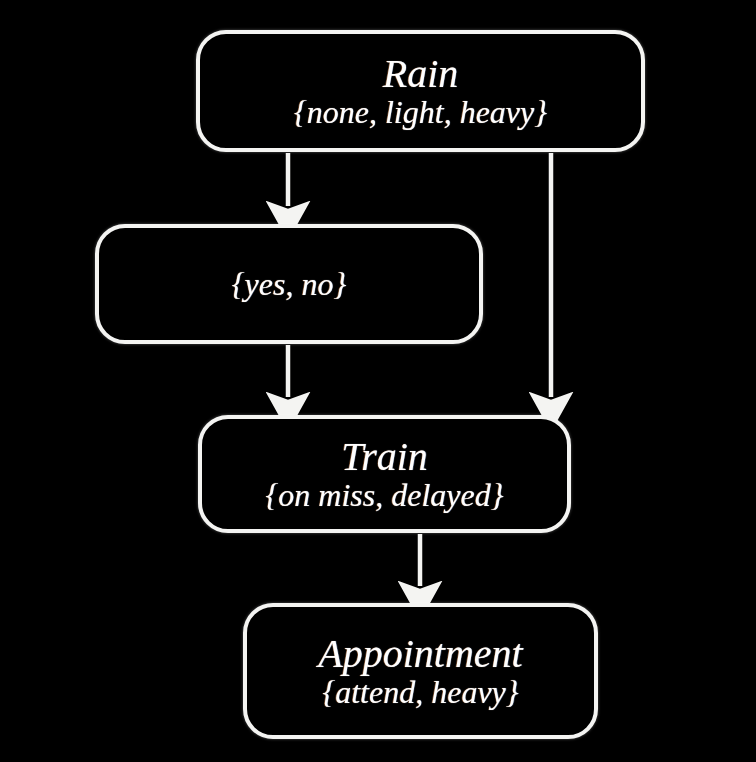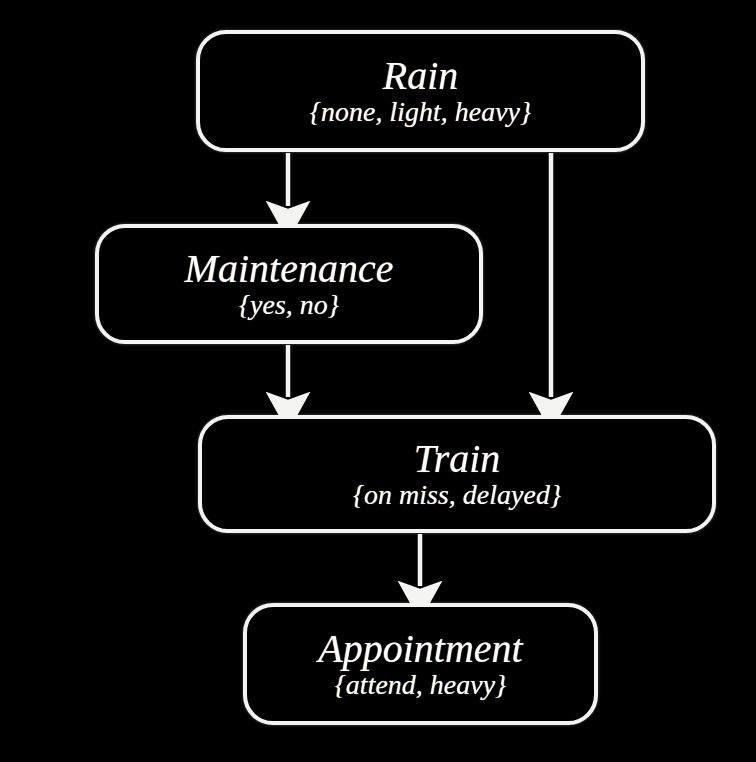--- a/index.html
+++ b/index.html
@@ -45,27 +45,27 @@
     text-align: center;
     text-shadow:
       -0.6px 0 0 rgba(196,120,60,0.55),
        0.6px 0 0 rgba(110,150,210,0.38),
        0 0 1px rgba(255,255,255,0.5);
   }
   .node-name {
     font-size: 40px;
   }
   .node-states {
-    font-size: 28px;
+    font-size: 32px;
   }
   
   #node-rain        { left:196px; top:30px;  width:449px; height:122px; }
   #node-maintenance { left:95px;  top:224px; width:388px; height:120px; }
-  #node-train       { left:198px; top:415px; width:518px; height:118px; }
-  #node-appointment { left:243px; top:603px; width:355px; height:122px; }
+  #node-train       { left:198px; top:415px; width:373px; height:118px; }
+  #node-appointment { left:243px; top:603px; width:355px; height:136px; }
 </style>
 </head>
 <body>
 
 <div id="canvas">
 
   <svg id="edge-layer" width="756" height="762" viewBox="0 0 756 762" xmlns="http://www.w3.org/2000/svg">
     <defs>
       <marker id="arrowhead" markerWidth="9" markerHeight="10" refX="1.2" refY="5" orient="auto" markerUnits="strokeWidth">
         <path d="M0,0 L9,5 L0,10 L1.8,5 Z" fill="#f4f4f2"></path>
@@ -88,21 +88,20 @@
       <line x1="420" y1="534" x2="420" y2="586" stroke="#f4f4f2" stroke-width="4.5" marker-end="url(#arrowhead)"></line>
     </g>
   </svg>
 
   <div id="node-rain" class="node">
     <div class="node-line node-name">Rain</div>
     <div class="node-line node-states">{none, light, heavy}</div>
   </div>
 
   <div id="node-maintenance" class="node">
-    <div class="node-line node-name">Maintenance</div>
     <div class="node-line node-states">{yes, no}</div>
   </div>
 
   <div id="node-train" class="node">
     <div class="node-line node-name">Train</div>
     <div class="node-line node-states">{on miss, delayed}</div>
   </div>
 
   <div id="node-appointment" class="node">
     <div class="node-line node-name">Appointment</div>

